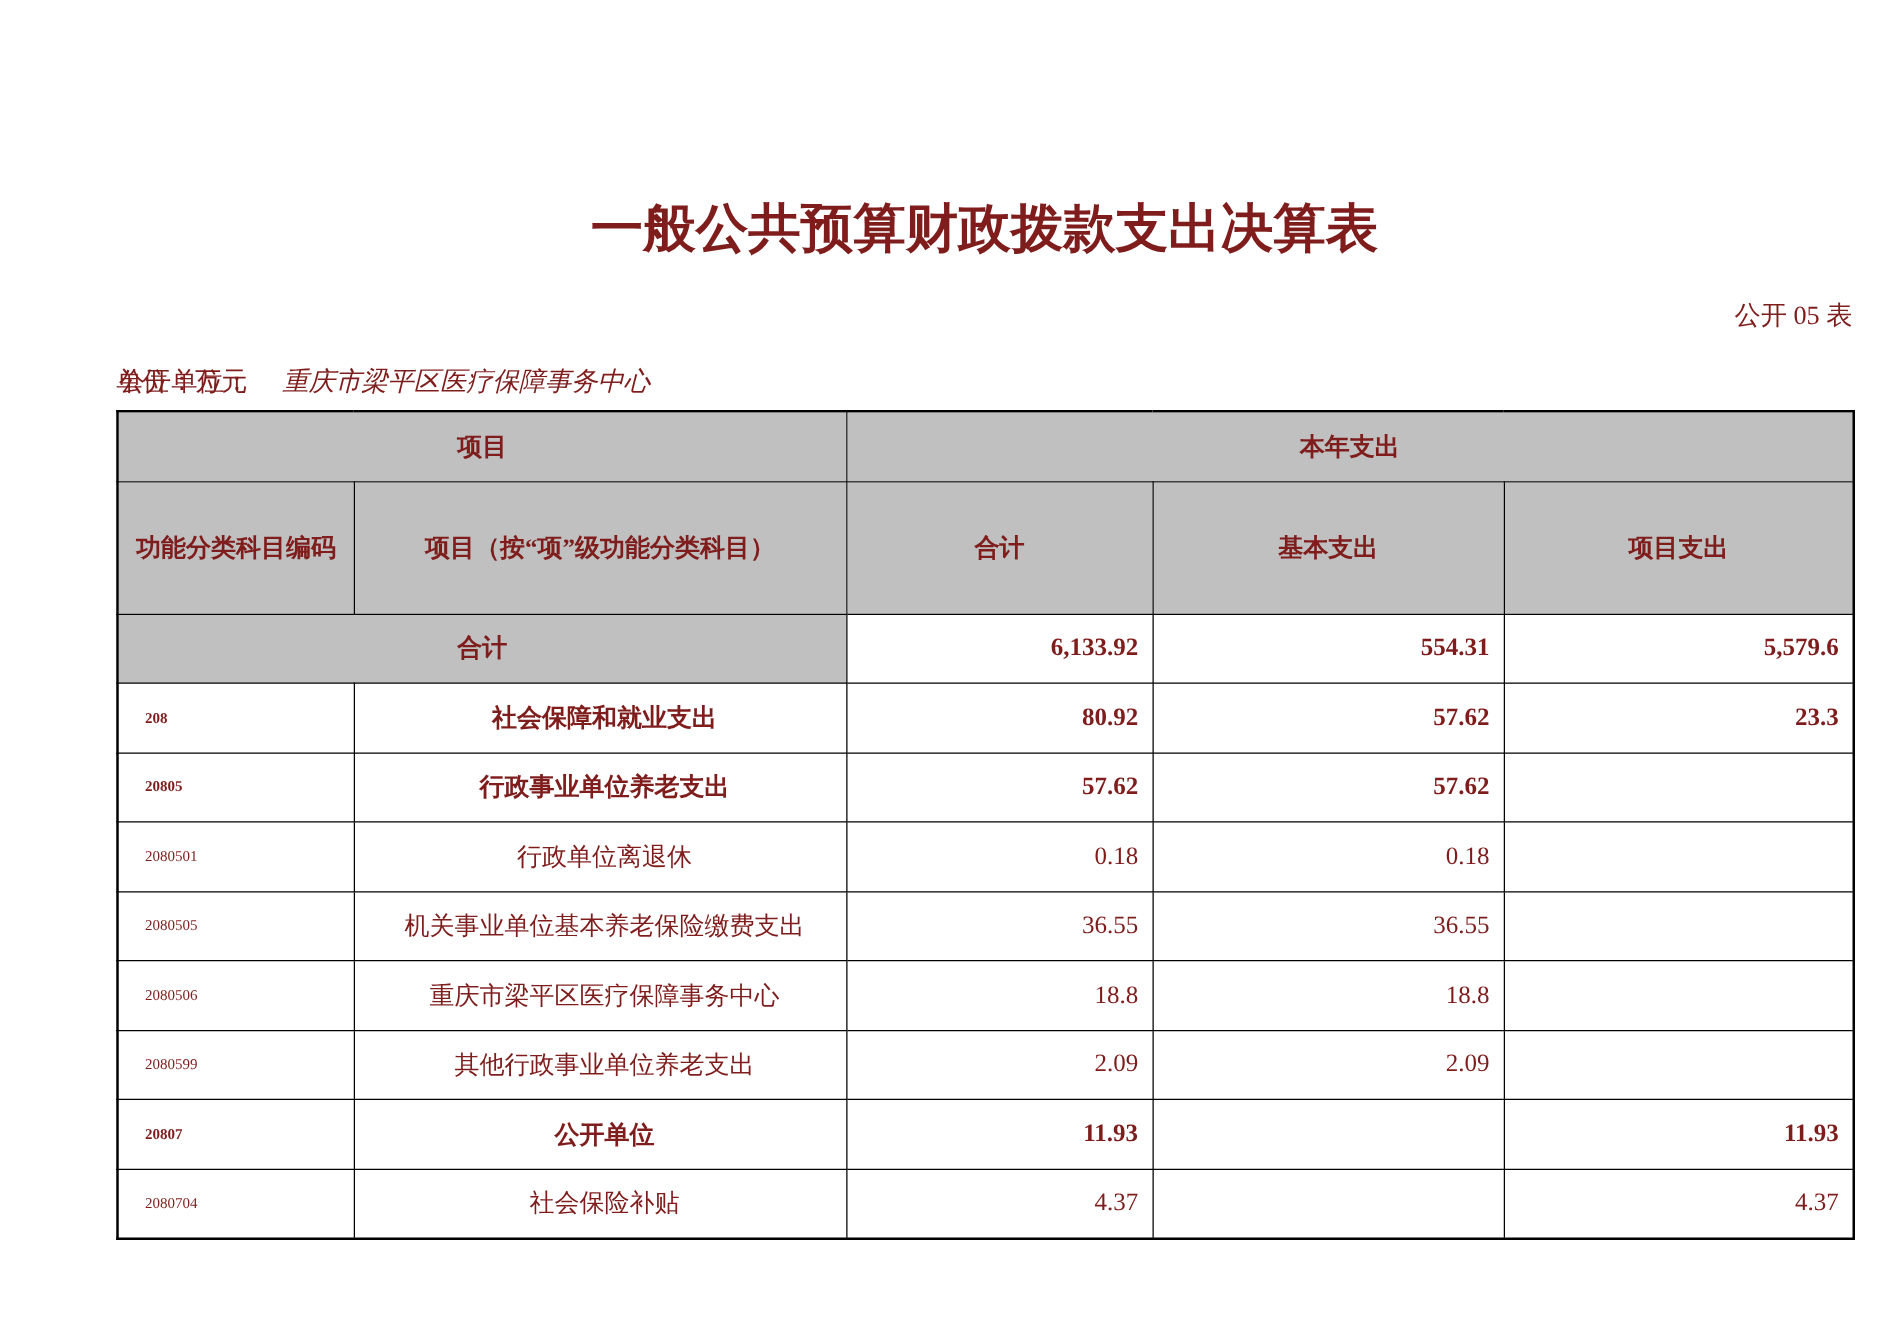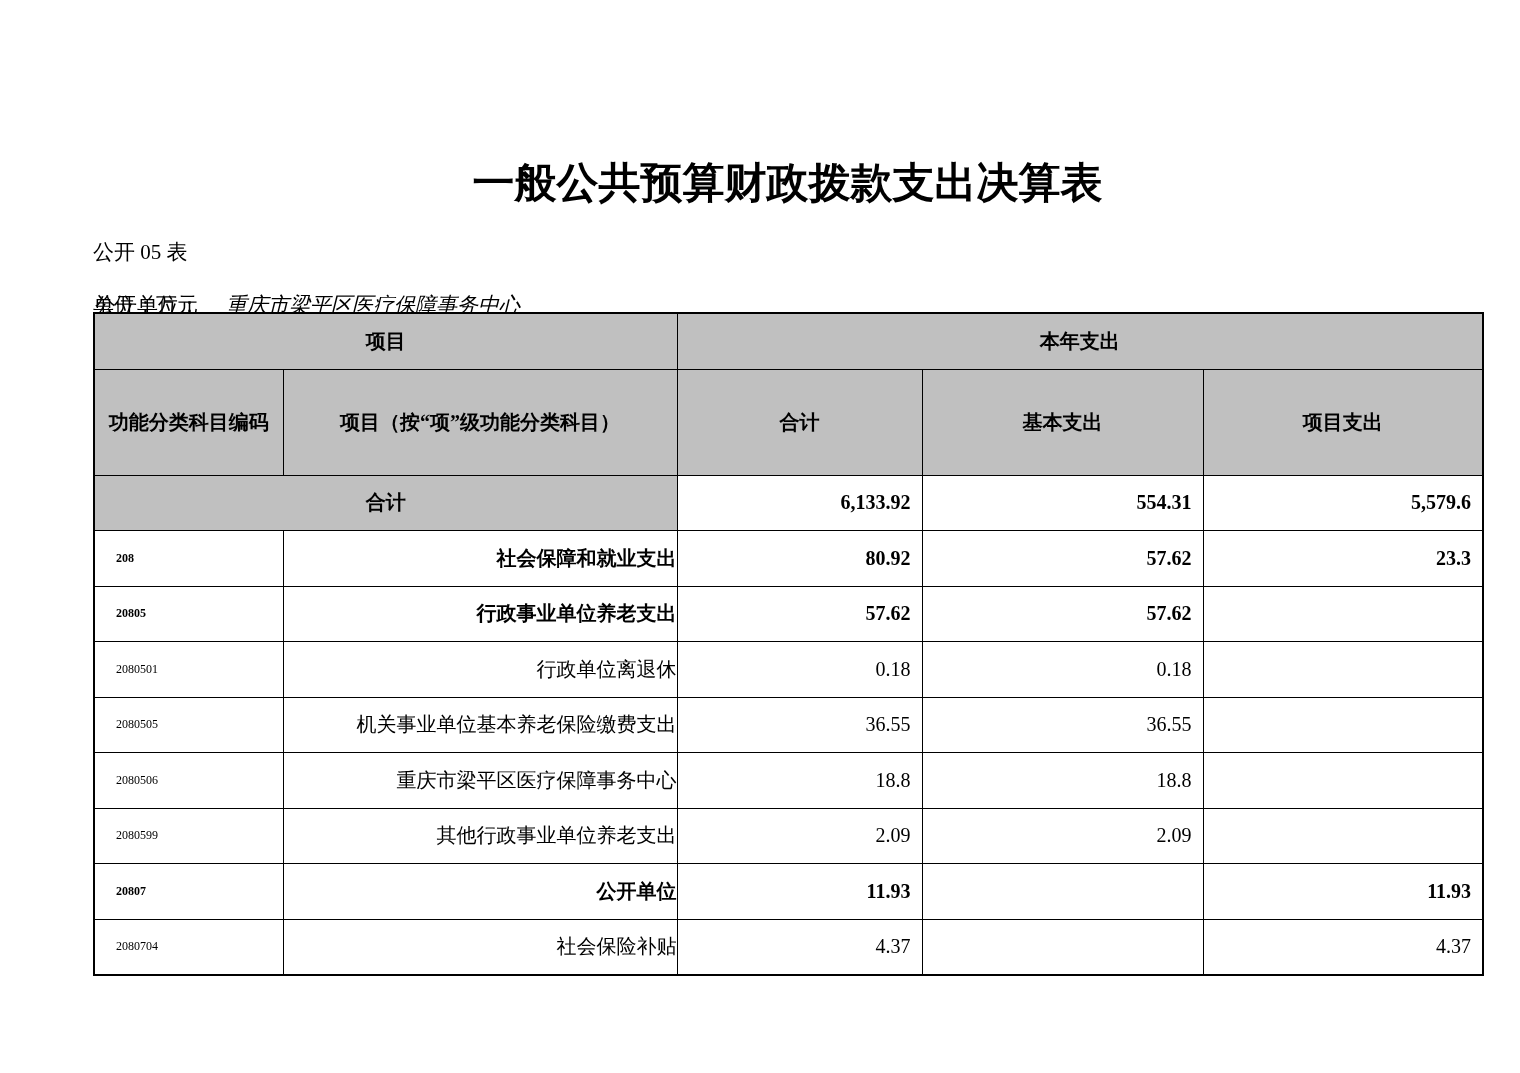--- a/index.html
+++ b/index.html
@@ -3,59 +3,60 @@
 <meta charset="utf-8">
 <style>
   * { margin: 0; padding: 0; box-sizing: border-box; }
   html, body { background: #e9e9e9; }
   .page {
     position: relative;
     width: 1520px;
     height: 1073px;
     background: #ffffff;
     font-family: "Liberation Serif", "DejaVu Serif", serif;
-    color: #000000;
+    color: #7f1d1d;
     overflow: hidden;
   }
   .doc-title {
     position: absolute;
     top: 155px;
     left: 93px;
     width: 1389px;
     text-align: center;
     font-size: 42px;
     font-weight: bold;
     white-space: nowrap;
   }
   .form-code {
     position: absolute;
     top: 238px;
     left: 93px;
     width: 1389px;
+    text-align: right;
     font-size: 21px;
   }
   .unit-line {
     position: absolute;
     top: 291px;
     left: 95px;
     font-size: 21px;
     white-space: nowrap;
   }
   .unit-line .unit-name { margin-left: 26px; font-style: italic; }
   .currency-note {
     position: absolute;
     top: 291px;
     left: 93px;
     width: 1389px;
     text-align: left;
     font-size: 21px;
   }
   table.budget {
     position: absolute;
-    top: 312px;
+    top: 328px;
     left: 93px;
     width: 1389px;
     border-collapse: collapse;
     table-layout: fixed;
     border: 2px solid #000;
   }
   table.budget th, table.budget td {
     border: 1.5px solid #000;
     vertical-align: middle;
     overflow: hidden;
@@ -64,21 +65,21 @@
   table.budget th {
     background: #c0c0c0;
     font-weight: bold;
     font-size: 20px;
     text-align: center;
   }
   tr.header-row-1 { height: 56px; }
   tr.header-row-2 { height: 106px; }
   table.budget tbody tr { height: 55.5px; }
   td.code-cell  { text-align: left;  padding-left: 21px;  font-size: 12px; }
-  td.name-cell  { text-align: right;  padding-left: 7px;  font-size: 20px; }
+  td.name-cell  { text-align: center;  padding-left: 7px;  font-size: 20px; }
   td.num-cell   { text-align: right; padding-right: 11px; font-size: 20px; }
   td.total-label-cell {
     background: #c0c0c0;
     text-align: center;
     font-weight: bold;
     font-size: 20px;
   }
   tr.bold-row td { font-weight: bold; }
   .page-number {
     position: absolute;

